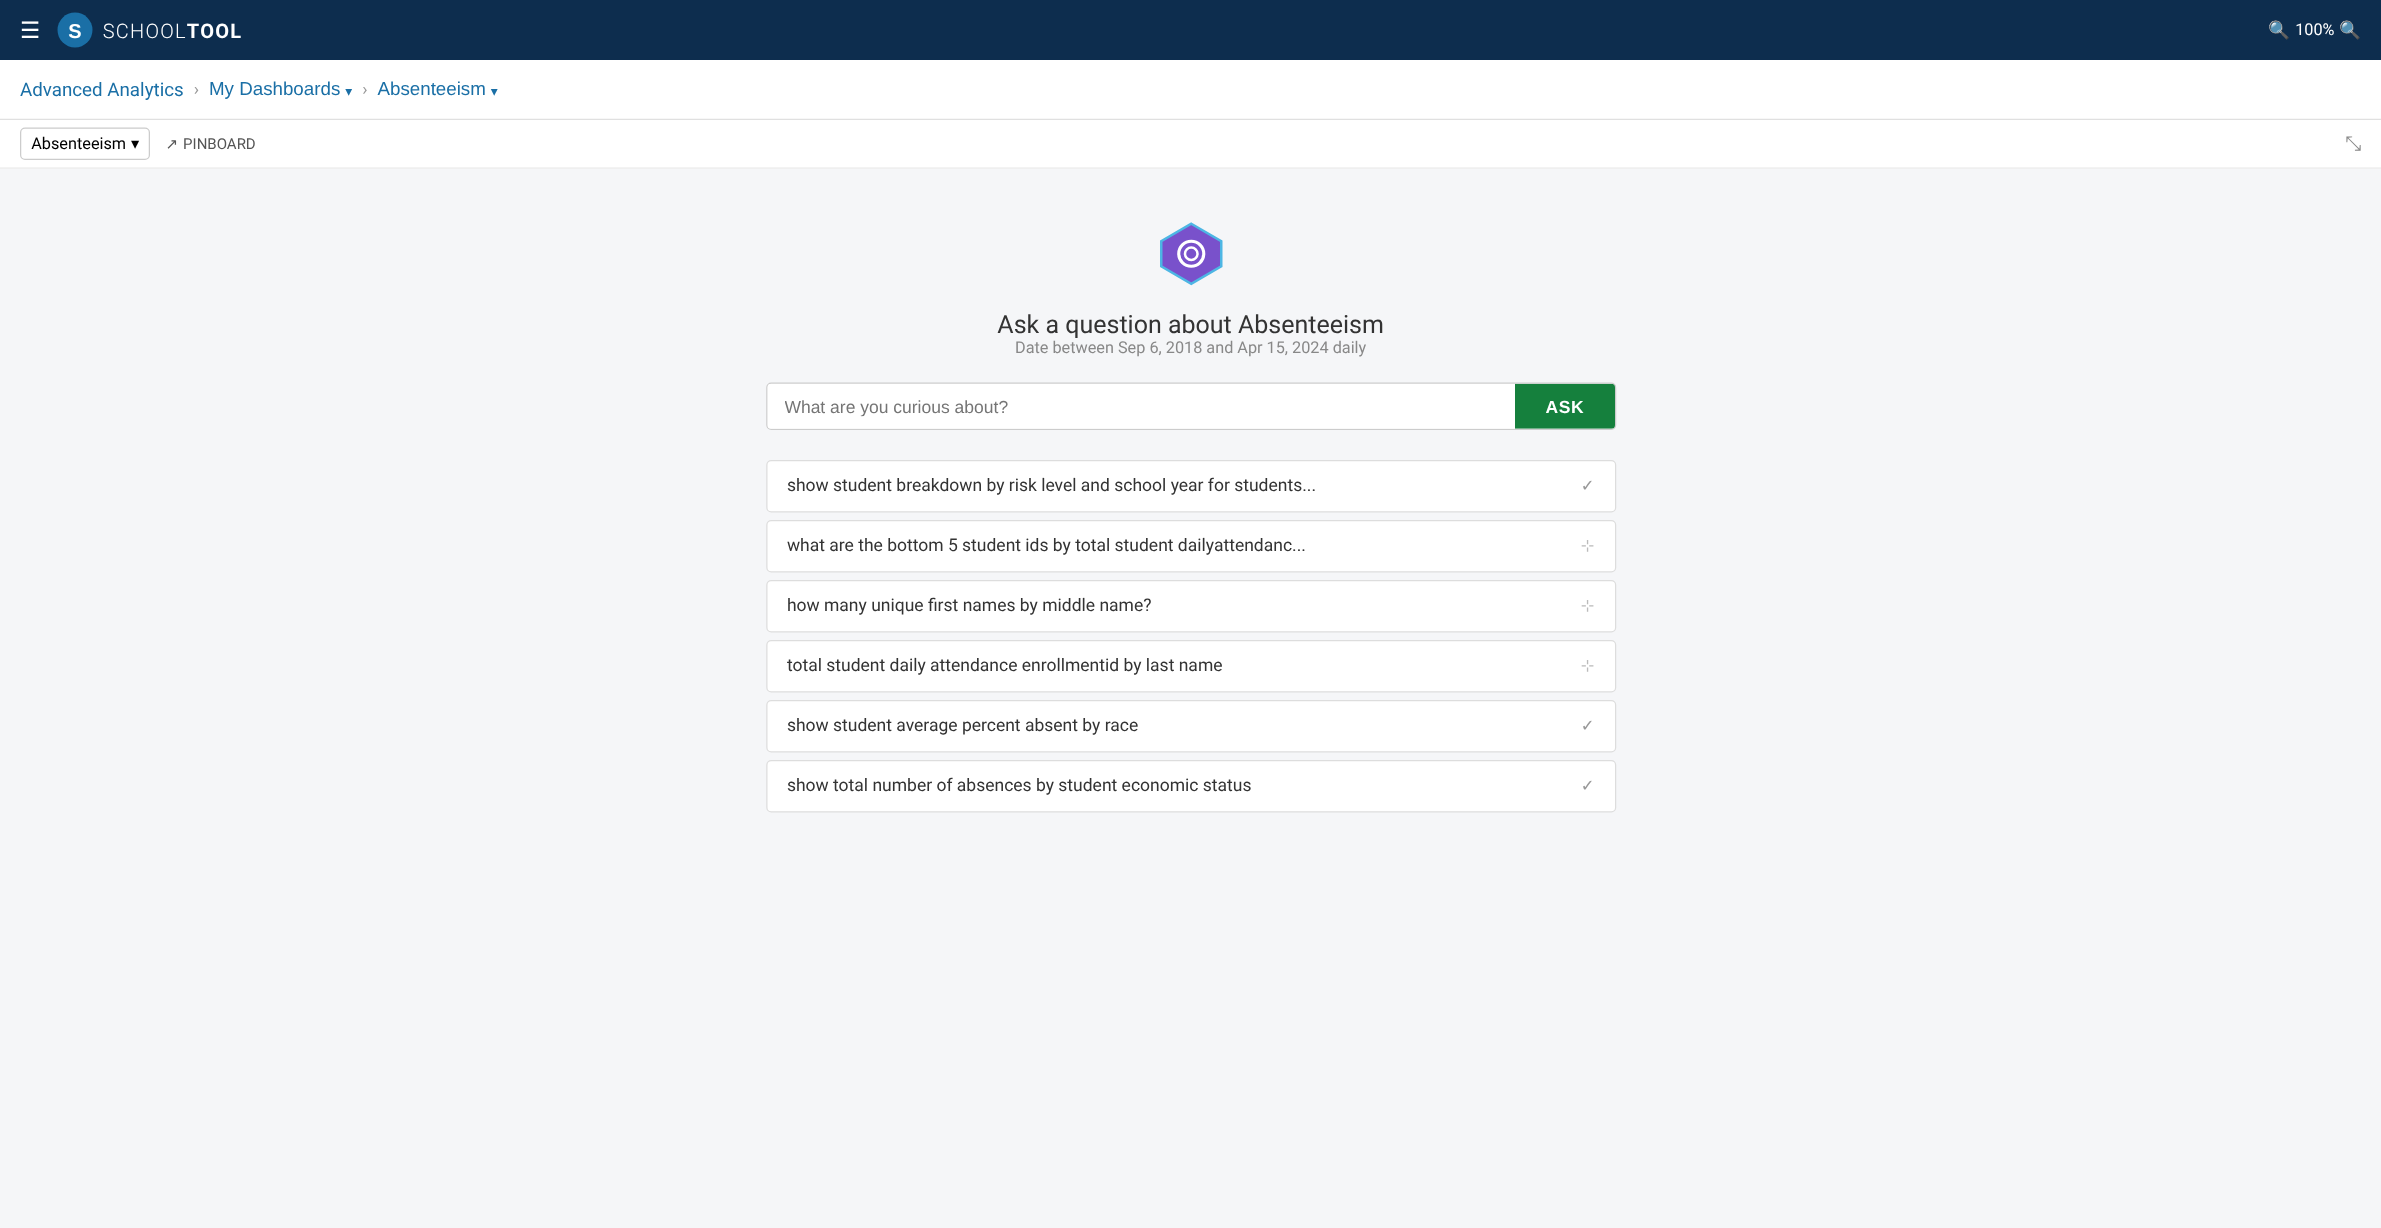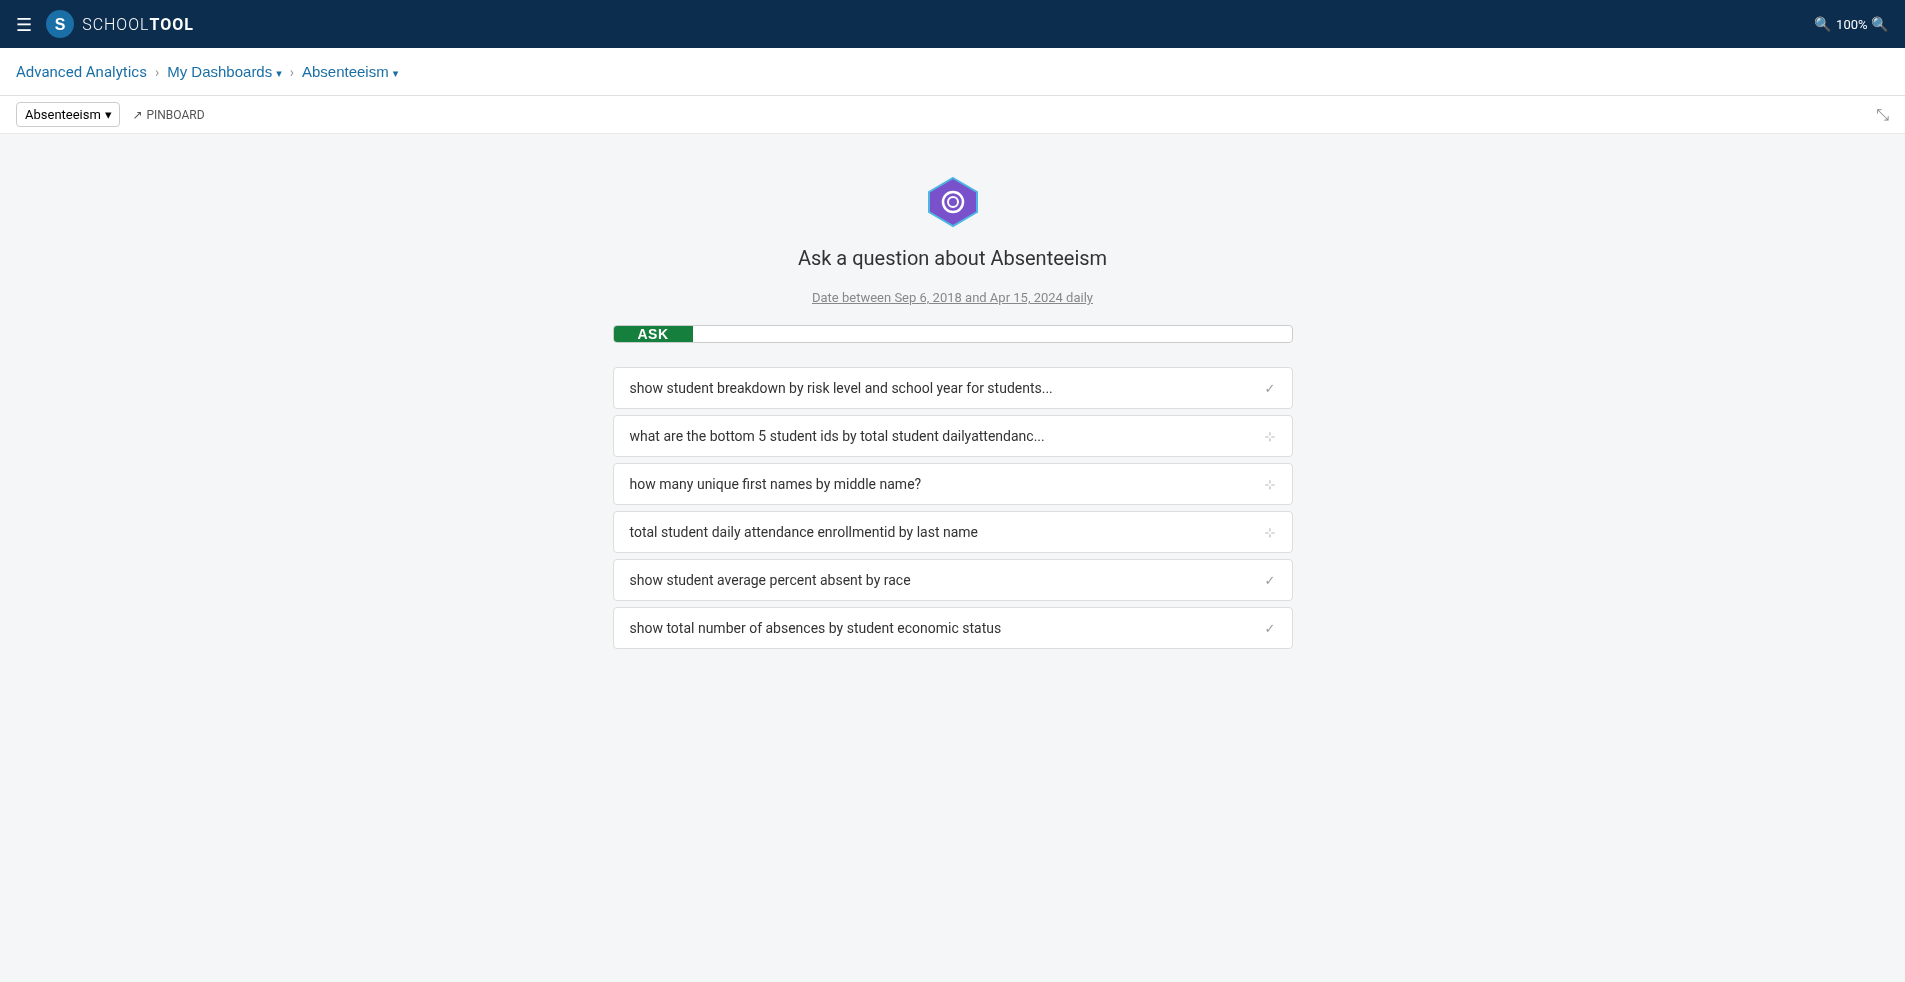--- a/index.html
+++ b/index.html
@@ -82,28 +82,27 @@
 
     .ask-logo {
       width: 56px; height: 56px;
       margin-bottom: 16px;
     }
 
     .ask-title {
       font-size: 20px;
       font-weight: 400;
       color: #333;
-      margin-bottom: 20px;
+      margin-bottom: 0;
     }
 
     .ask-subtitle {
       font-size: 13px;
       color: #888;
       margin-bottom: 20px;
-      text-decoration: underline;
     }
 
     .ask-input-row {
       display: flex;
       width: 100%;
       border: 1px solid #ccc;
       border-radius: 4px;
       overflow: hidden;
       background: #fff;
       margin-bottom: 24px;
@@ -230,20 +229,21 @@
       <polygon points="28,4 52,18 52,38 28,52 4,38 4,18" fill="#6c3fc5" opacity="0.9"></polygon>
       <polygon points="28,4 52,18 52,38 28,52 4,38 4,18" fill="none" stroke="#4db6e4" stroke-width="2"></polygon>
       <circle cx="28" cy="28" r="10" fill="none" stroke="white" stroke-width="2.5"></circle>
       <circle cx="28" cy="28" r="5" fill="none" stroke="white" stroke-width="2"></circle>
     </svg>
 
     <h1 class="ask-title">Ask a question about Absenteeism</h1>
     <p class="ask-subtitle">Date between Sep 6, 2018 and Apr 15, 2024 daily</p>
 
     <div class="ask-input-row">
+      <input class="ask-input" type="text" placeholder="What are you curious about?" style="">
       <button class="ask-button">ASK</button>
     </div>
 
 
     <div class="suggestion-list">
 
       <div class="suggestion-item">
         <span>show student breakdown by risk level and school year for students...</span>
         <span class="check-icon">✓</span>
       </div>

